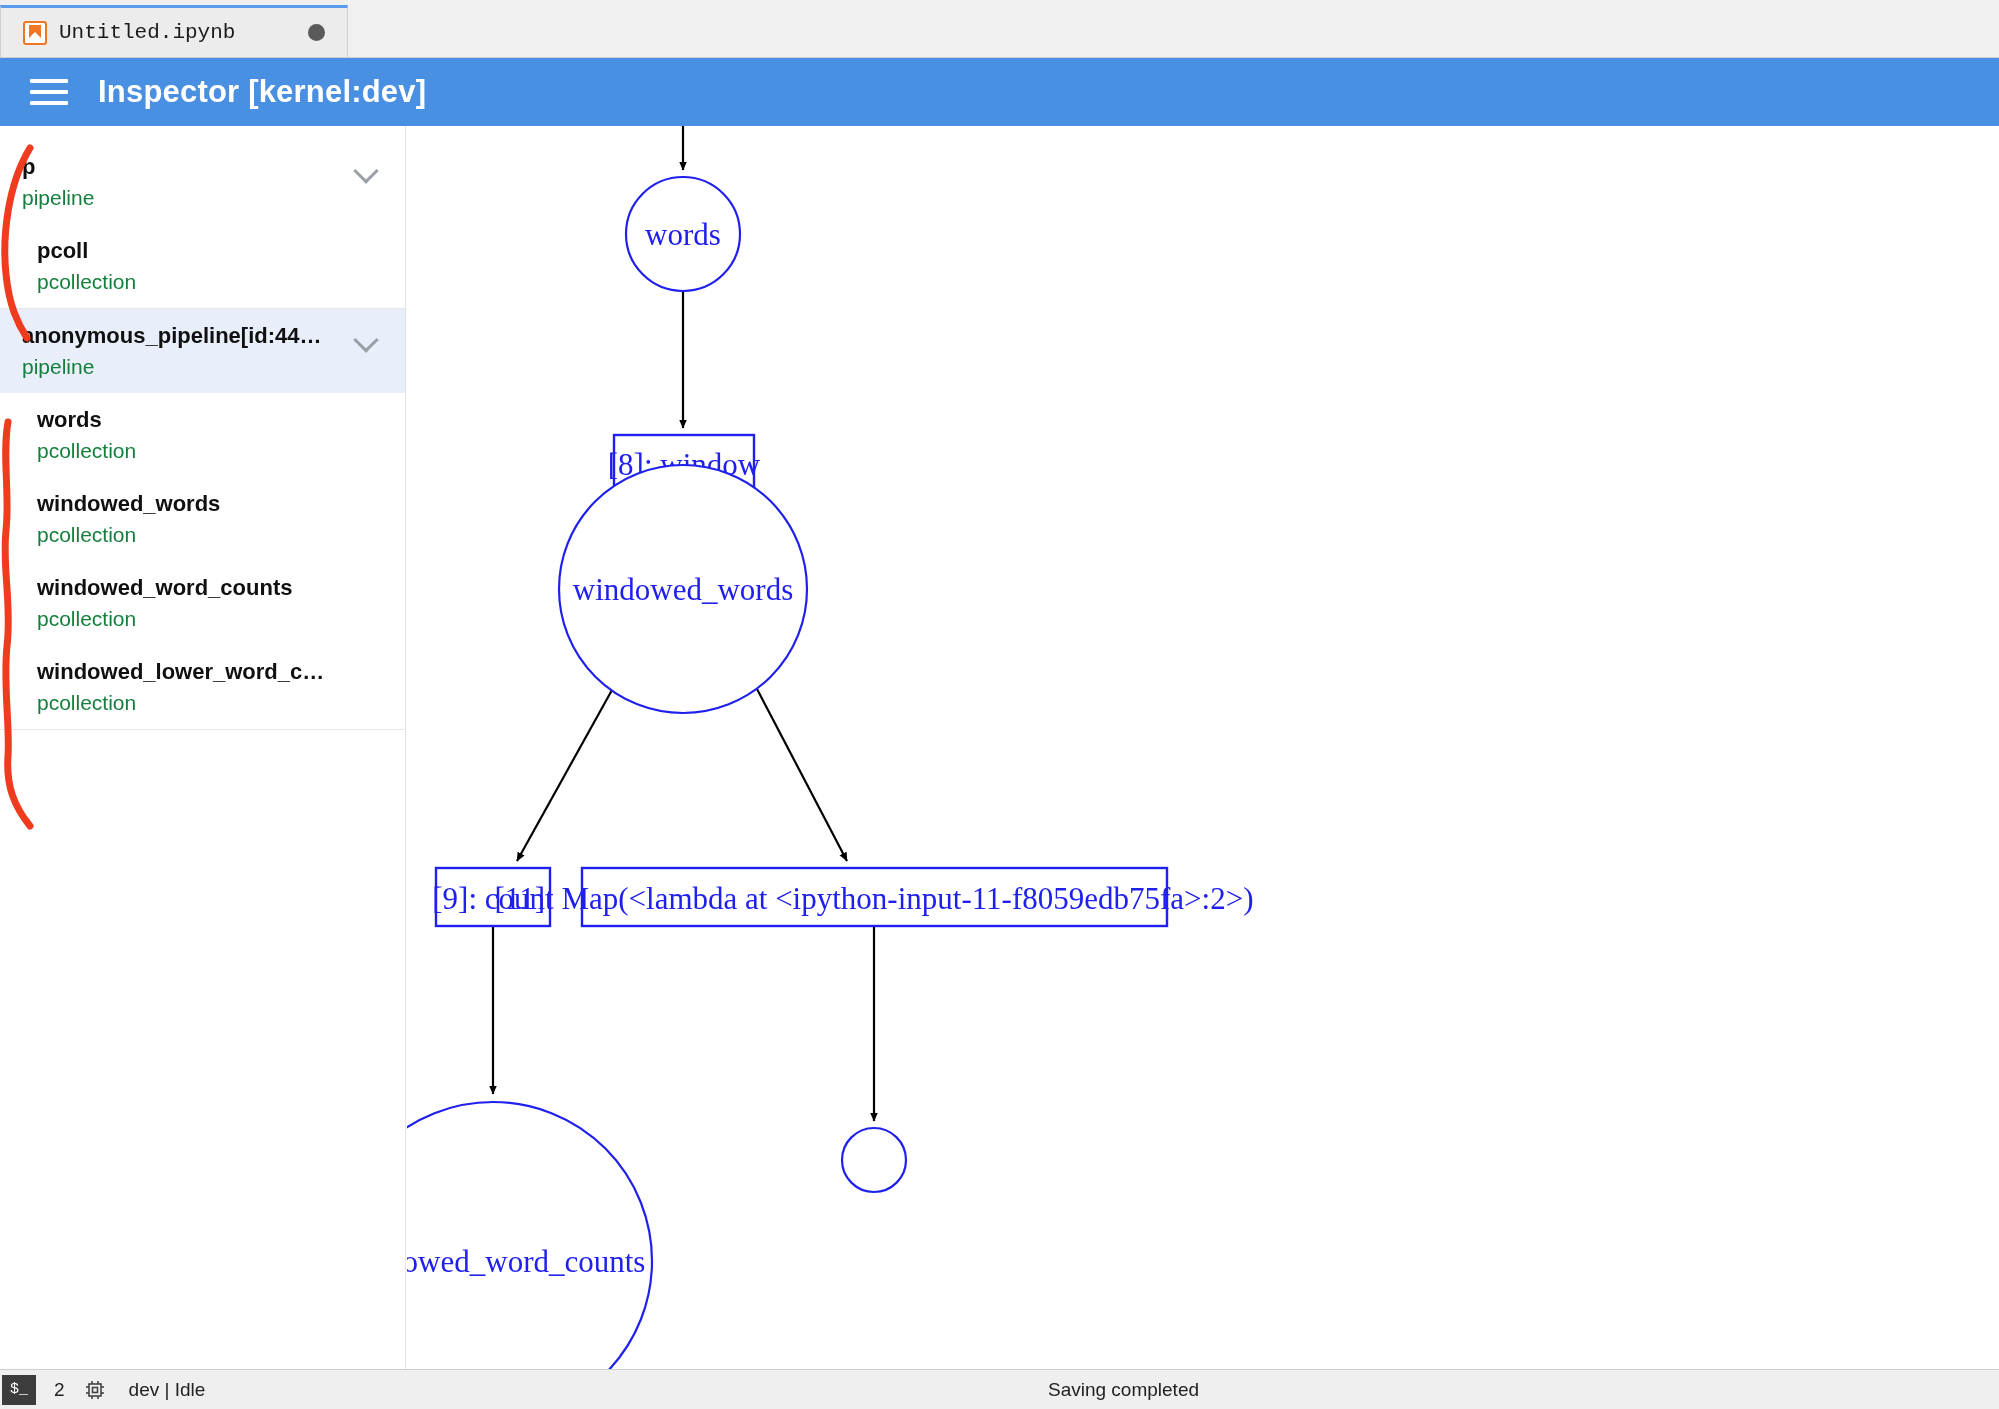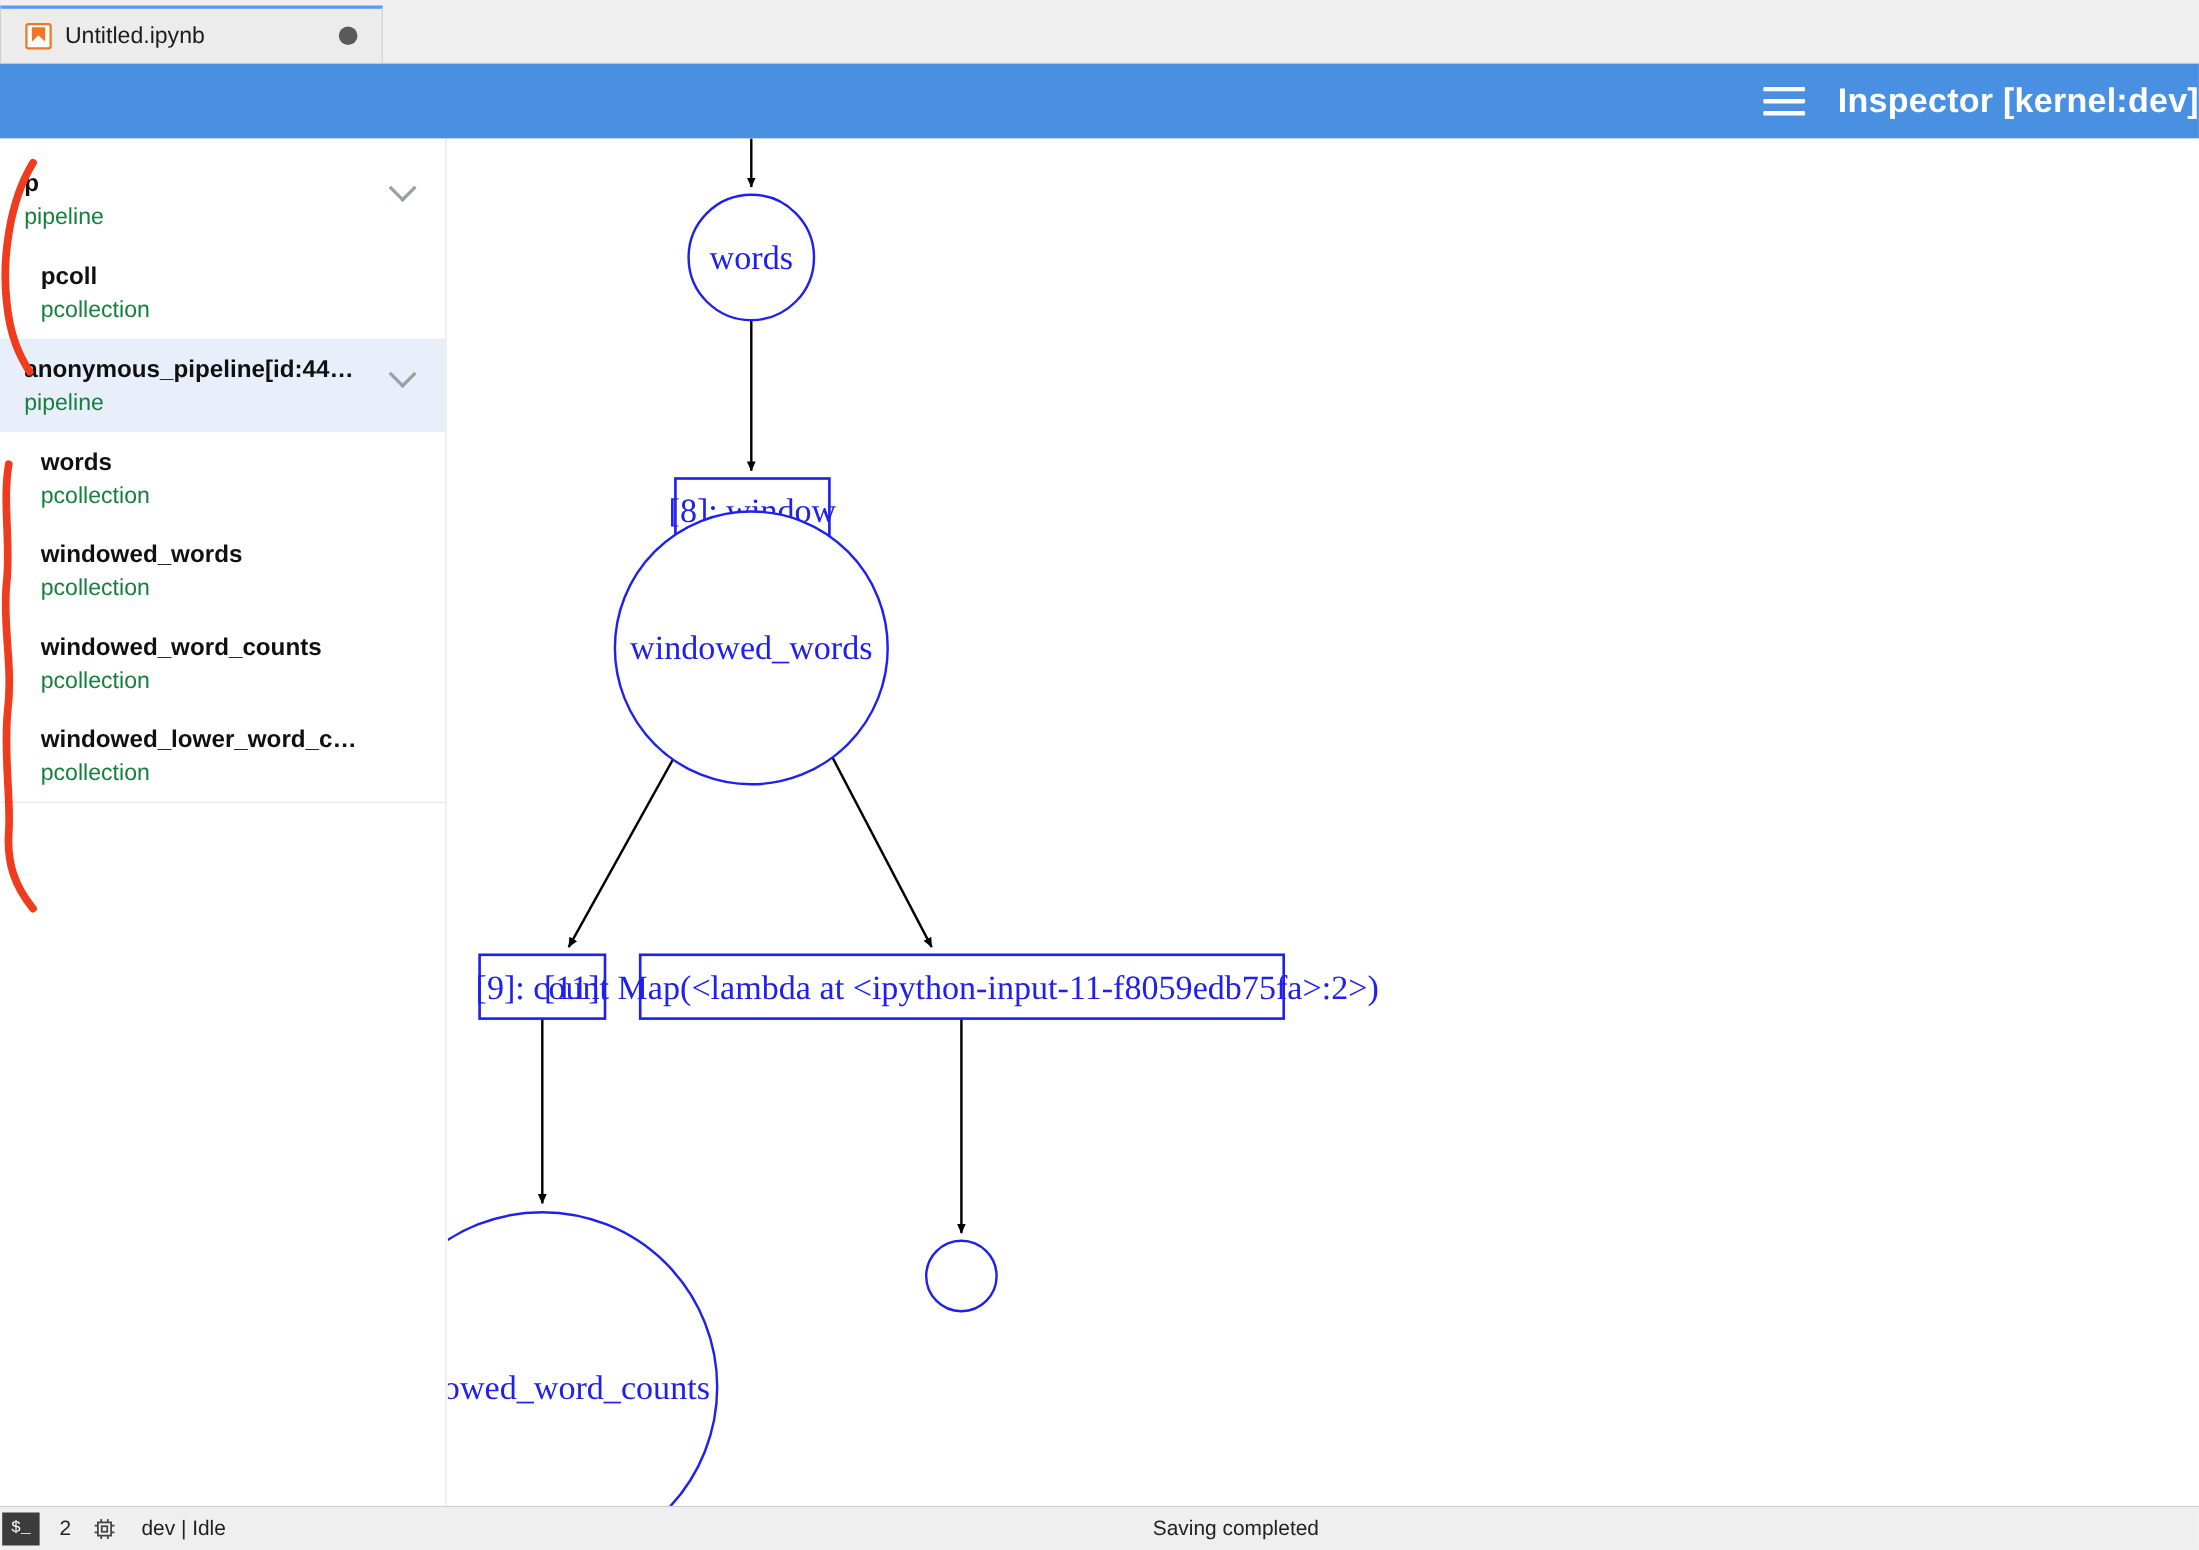--- a/index.html
+++ b/index.html
@@ -9,21 +9,21 @@
     font-family: "Liberation Sans", sans-serif;
     overflow: hidden;
   }
   #app { position: relative; width: 1999px; height: 1409px; background:#fff; }
 
   
   .tabbar {
     position: absolute; left:0; top:0; width:1999px; height:58px;
     background:#f0f0f0;
     border-bottom:1px solid #cfcfcf;
-    display:flex; align-items:flex-end;
+    display:flex; align-items:flex-end;font-family:Liberation Mono, monospace;
   }
   .tab {
     height:52px; display:flex; align-items:center; gap:12px;
     padding:0 22px; position:relative; cursor:pointer;
     font-size:21px; color:#1c1c1c; white-space:nowrap;
   }
   .tab.inactive {
     background:#ececec; border:1px solid #cfcfcf; border-bottom:none;
     border-top:3px solid #5a9bec;
     min-width:348px; justify-content:flex-start;
@@ -49,21 +49,20 @@
   }
   .close-x {
     font-size:24px; color:#333; line-height:1; margin-left:8px; flex:0 0 auto;
   }
 
   
   .header {
     position:absolute; left:0; top:58px; width:1999px; height:68px;
     background:#4a90e2; display:flex; align-items:center; gap:30px;
     padding-left:30px;
-    justify-content:flex-end;
   }
   .hamburger { width:38px; height:26px; display:flex; flex-direction:column;
     justify-content:space-between; cursor:pointer; flex:0 0 auto; }
   .hamburger span { display:block; height:4px; background:#fff; border-radius:1px; }
   .header-title { color:#fff; font-size:31px; font-weight:700; letter-spacing:.2px; }
 
   
   .body { position:absolute; left:0; top:126px; width:1999px; height:1243px; }
 
   .sidebar {

